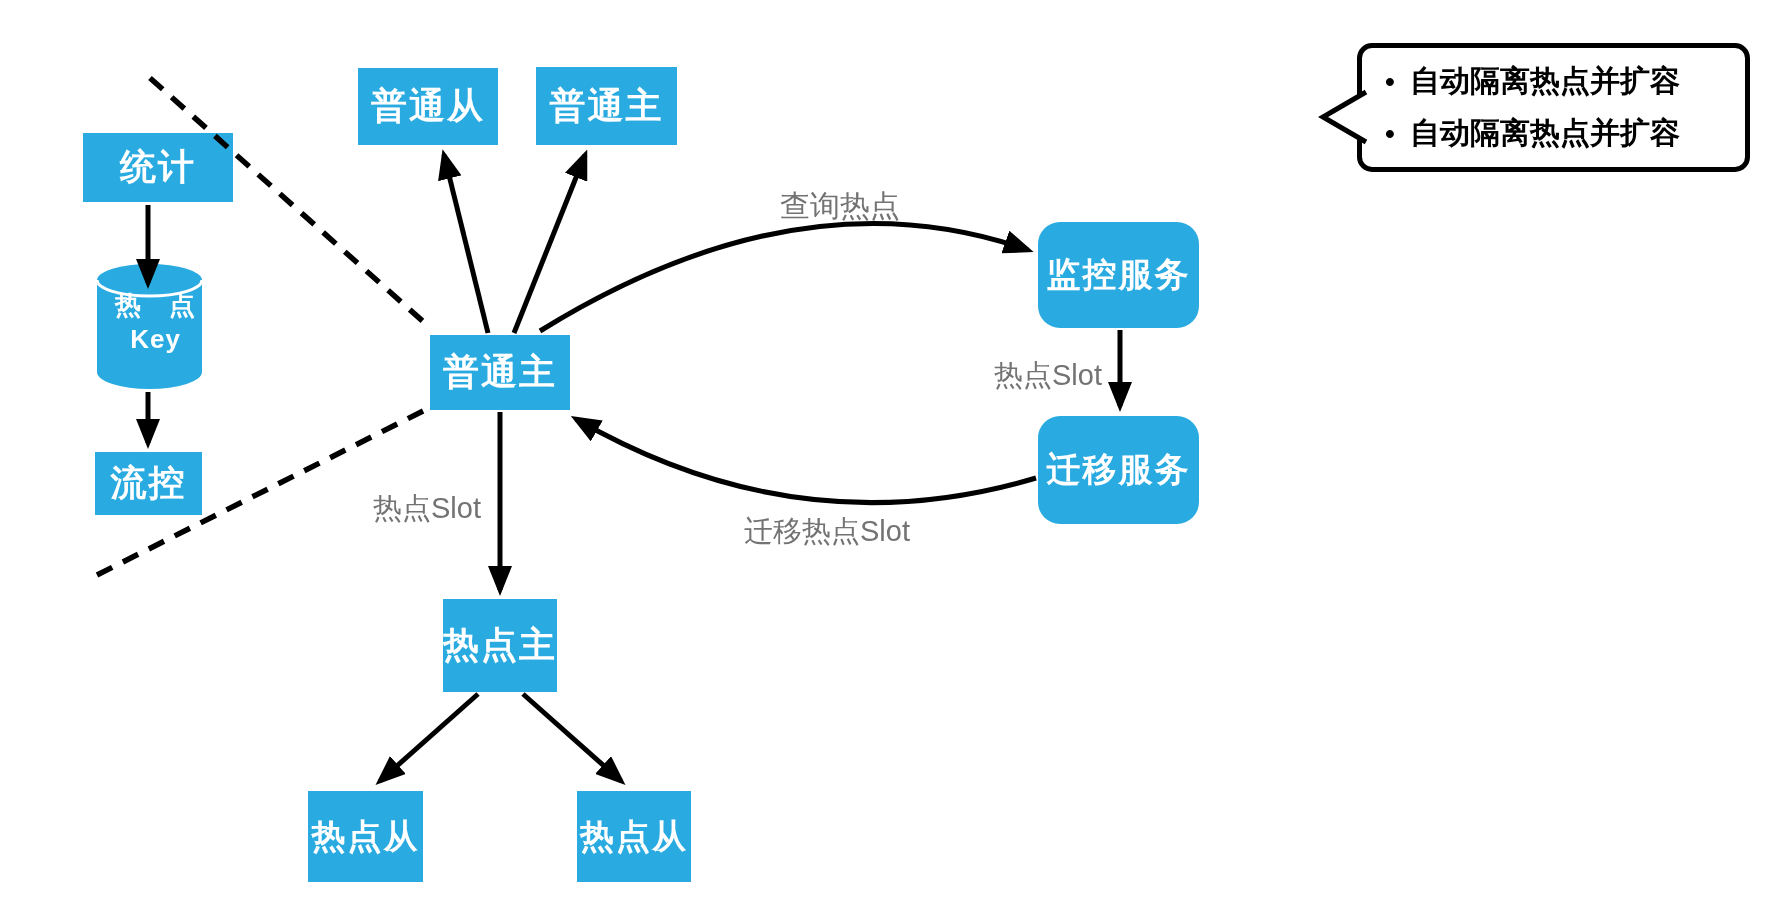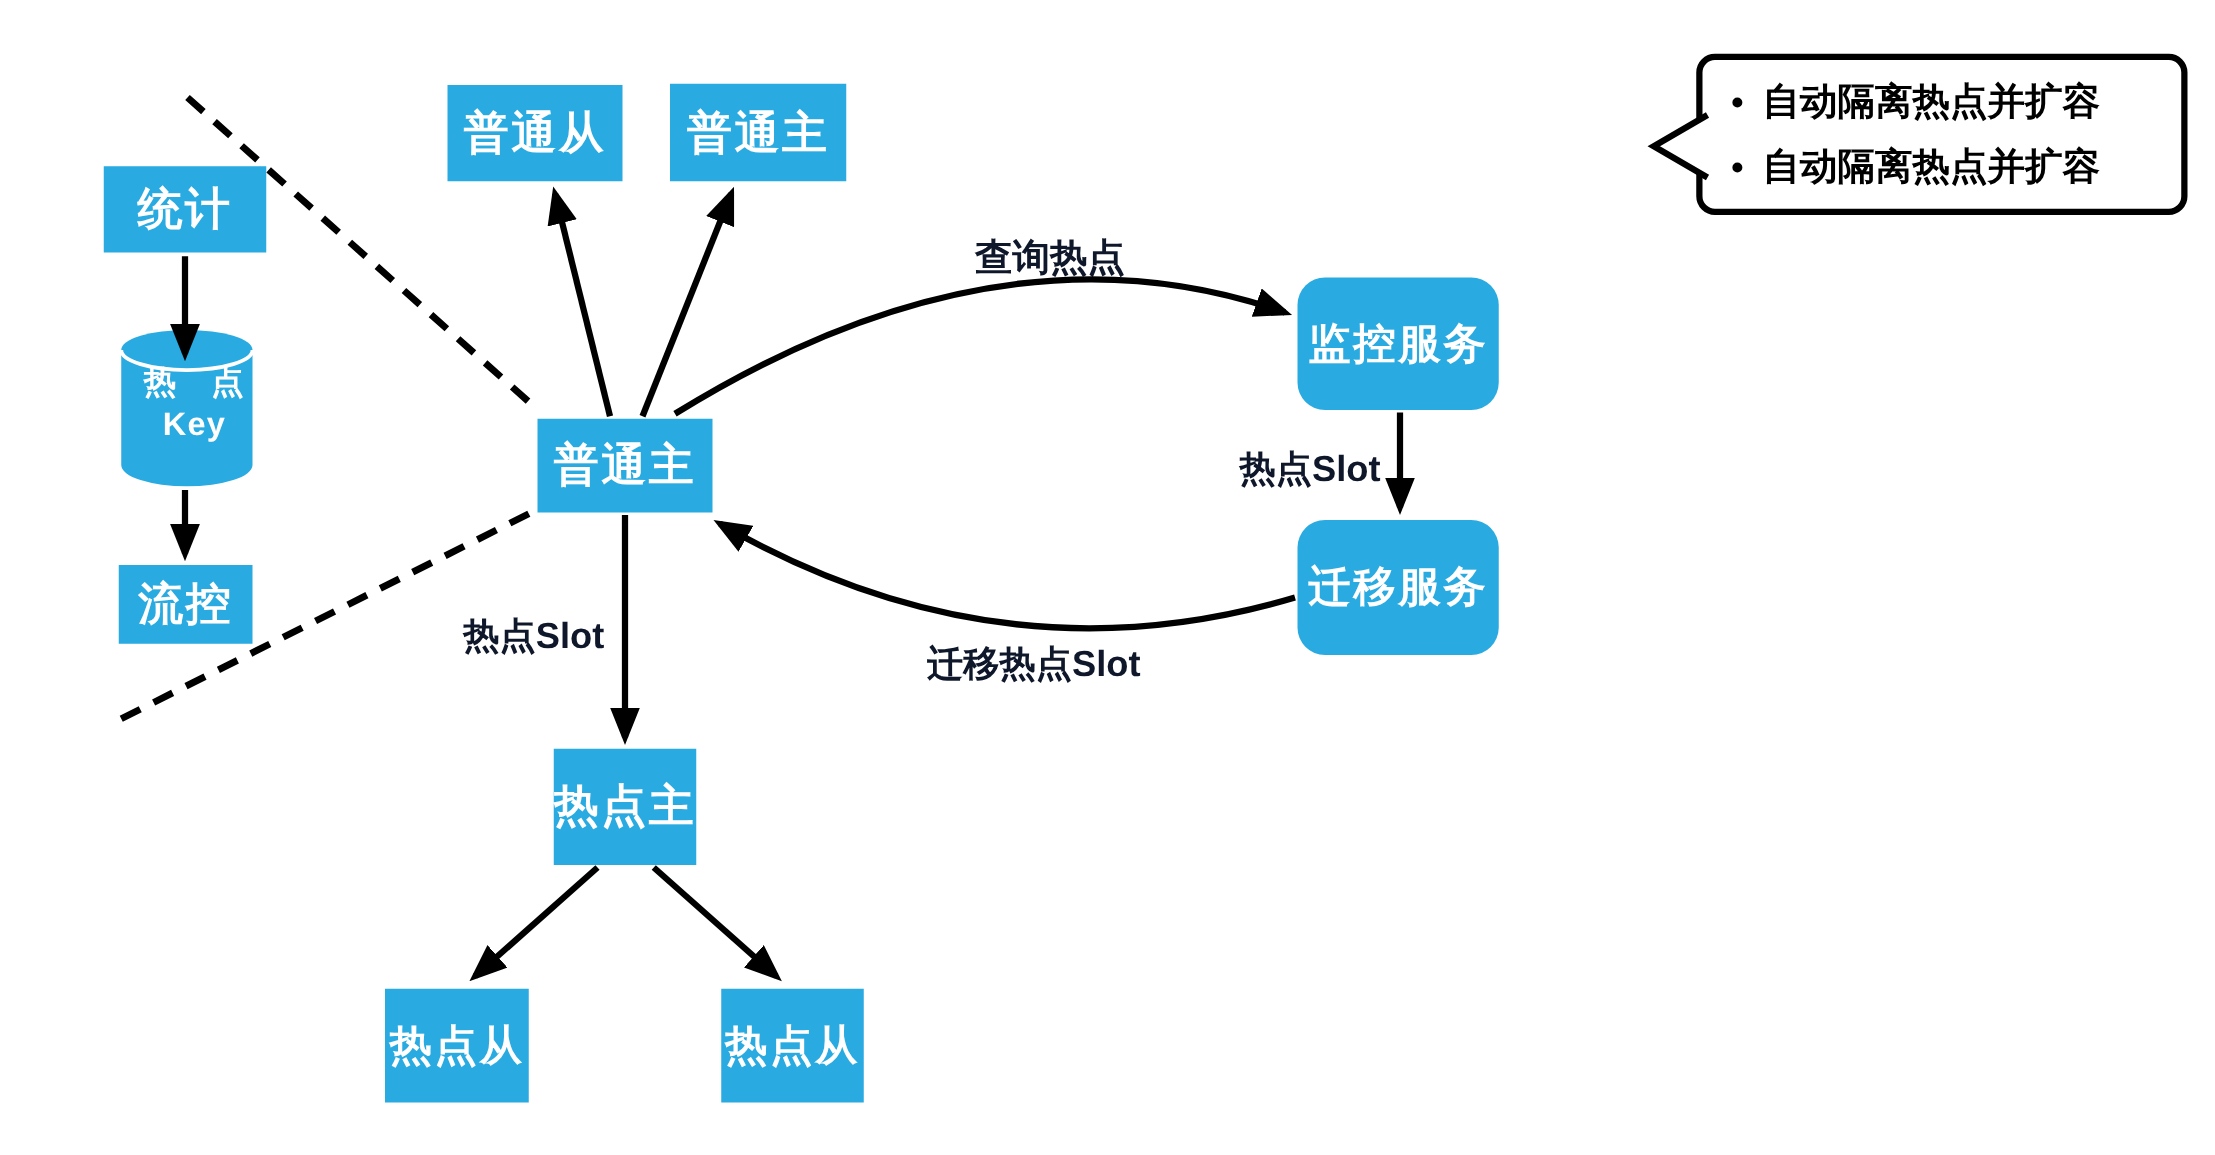--- a/index.html
+++ b/index.html
@@ -29,21 +29,21 @@
   .node.rounded{border-radius:22px;font-size:34px;}
   .node.small{font-size:34px;}
 
   .cyl-fill{fill:var(--node-fill);}
   .cyl-text{
     position:absolute;color:var(--node-text);font-weight:bold;
     font-size:26px;line-height:34px;text-align:center;letter-spacing:1px;padding-left:12px;
   }
 
   .edge-label{
-    position:absolute;color:#0f172a;font-weight:bold;font-size:29px;
+    position:absolute;color:#737373;font-weight:normal;font-size:29px;
     text-align:center;white-space:nowrap;
   }
 
   .callout{
     position:absolute;background:#ffffff;border:5px solid #000;
     border-radius:15px;display:flex;flex-direction:column;
     justify-content:center;padding:6px 10px 6px 8px;
   }
   .callout-row{
     display:flex;align-items:center;height:52px;
@@ -60,21 +60,21 @@
 <div id="canvas">
 
   <svg id="shapes-layer" width="1772" height="924" viewBox="0 0 1772 924">
     <path class="cyl-fill" d="M 97 280 L 97 372 A 52.5 17 0 0 0 202 372 L 202 280 Z"></path>
     <ellipse class="cyl-fill" cx="149.5" cy="280" rx="52.5" ry="16"></ellipse>
     <path d="M 97 280 A 52.5 16 0 0 0 202 280" fill="none" stroke="#ffffff" stroke-width="3"></path>
   </svg>
 
   <div class="layer2">
 
-    <div class="node" style="left:83px;top:133px;width:130px;height:69px;">统计</div>
+    <div class="node" style="left:83px;top:133px;width:150px;height:69px;">统计</div>
 
     <div class="cyl-text" style="left:97px;top:288px;width:105px;">
       <div>热　点</div>
       <div>Key</div>
     </div>
 
     <div class="node" style="left:95px;top:452px;width:107px;height:63px;text-align:center;">流控</div>
 
     <div class="node" style="left:358px;top:68px;width:140px;height:77px;">普通从</div>
 

